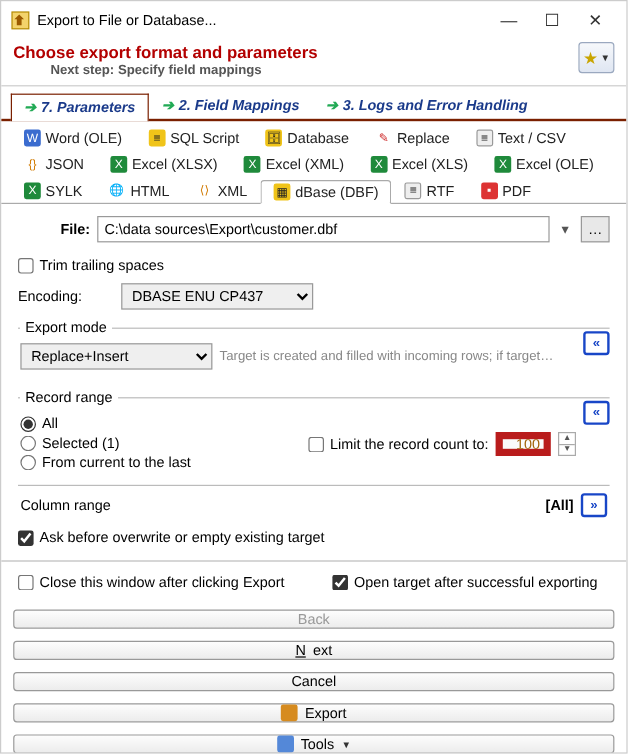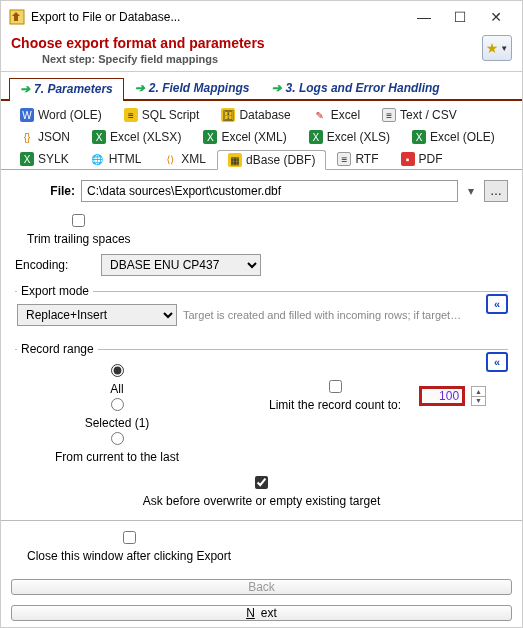--- a/index.html
+++ b/index.html
@@ -82,30 +82,30 @@
   .textin {
     flex:1; height:22px; border:1px solid #999; padding:0 5px; font-size:12px;
   }
   .sqbtn { width:24px;height:22px;border:1px solid #999;background:#e8e8e8;display:flex;align-items:center;justify-content:center;}
   fieldset.gbox {
     border:none; border-top:1px solid #bbb; margin:8px 0 6px 0; padding:6px 2px 2px 2px;
     position:relative;
   }
   fieldset.gbox > legend { padding:0 4px; font-size:12px; color:#000; }
   .twocol { display:flex; gap:40px; align-items:flex-start; }
-  .radio-col label, .check { display:flex; align-items:center; gap:5px; font-size:12px; margin:2px 12px;flex-direction:column;}
+  .radio-col label, .check { display:flex; align-items:center; gap:5px; font-size:12px; margin:2px 0;}
   .radio-col input, .check input { margin:0; }
   select.sel { height:22px; border:1px solid #999; font-size:12px; padding:0 4px;}
   .expand-btn {
     position:absolute; right:0; top:-4px;
     width:22px;height:20px;border:2px solid #1846c7;border-radius:3px;
     display:flex;align-items:center;justify-content:center;color:#1846c7;font-weight:bold;font-size:11px;background:#fff;
   }
   .desc { color:#888; font-size:11px; }
-  .numin { width:46px;height:20px;border:3px solid #b91c1c;text-align:right;padding-right:3px;font-size:12px;color:#6d28d9;}
+  .numin { width:46px;height:20px;border:6px solid #b91c1c;text-align:right;padding-right:3px;font-size:12px;color:#a16207;}
   .spin { width:15px;height:20px;border:1px solid #aaa;display:flex;flex-direction:column;}
   .spin div{flex:1;display:flex;align-items:center;justify-content:center;font-size:7px;color:#555;border-bottom:1px solid #aaa;}
   .spin div:last-child{border:none;}
   .colrange { display:flex;align-items:center; }
   .colrange .lbl{flex:1;}
   .colrange .val{font-weight:bold;margin-right:6px;}
   .footer-checks {
     border-top:1px solid #bbb;
     padding:8px 14px; display:flex; gap:40px; align-items:center;
   }
@@ -175,21 +175,21 @@
   <div class="ftab">
       <span class="fi" style="background:#f0c419">≡</span>
       <span>SQL Script</span>
     </div>
   <div class="ftab">
       <span class="fi" style="background:#f0c419">🗄</span>
       <span>Database</span>
     </div>
   <div class="ftab">
       <span class="fi" style="color:#c22">✎</span>
-      <span>Excel</span>
+      <span>Replace</span>
     </div>
   <div class="ftab">
       <span class="fi" style="background:#eee;border:1px solid #999">≡</span>
       <span>Text / CSV</span>
     </div>
   <div class="ftab">
       <span class="fi" style="color:#d17a00">{}</span>
       <span>JSON</span>
     </div>
   <div class="ftab">
@@ -299,47 +299,61 @@
           </label>
         <input class="numin" type="text" disabled="" value="100" style="">
         <div class="spin">
             <div>▲</div>
             <div>▼</div>
           </div>
       </div>
     </div>
   </fieldset>
 
+  <fieldset class="gbox">
+
+    <div class="colrange">
+      <span class="lbl">Column range</span>
+      <span class="val">[All]</span>
+      <div class="expand-btn" style="position:static;">
+          <span>»</span>
+        </div>
+    </div>
+  </fieldset>
 
   <label class="check" style="margin-top:8px;">
     <input type="checkbox" checked="" style="">
       <span>Ask before overwrite or empty existing target</span>
   </label>
 </div>
 
 <div class="footer-checks">
   <label class="check">
       <input type="checkbox" style="">
       <span>Close this window after clicking Export</span>
     </label>
+  <label class="check">
+      <input type="checkbox" checked="" style="">
+      <span>Open target after successful exporting</span>
+    </label>
 </div>
 
 <div class="buttons">
   <div class="btn disabled">
       <span>Back</span>
     </div>
   <div class="btn">
       <span class="u">N</span>
       <span>ext</span>
     </div>
   <div class="btn">
+      <span>Cancel</span>
+    </div>
+  <div class="btn">
       <span class="bicon ico-export"></span>
       <span>Export</span>
-    </div>
-  <div class="btn">
-      <span>Cancel</span>
     </div>
   <div class="btn">
       <span class="bicon ico-tools"></span>
       <span>Tools</span>
       <span class="chev">▼</span>
     </div>
 </div>
 
 </body></html>

